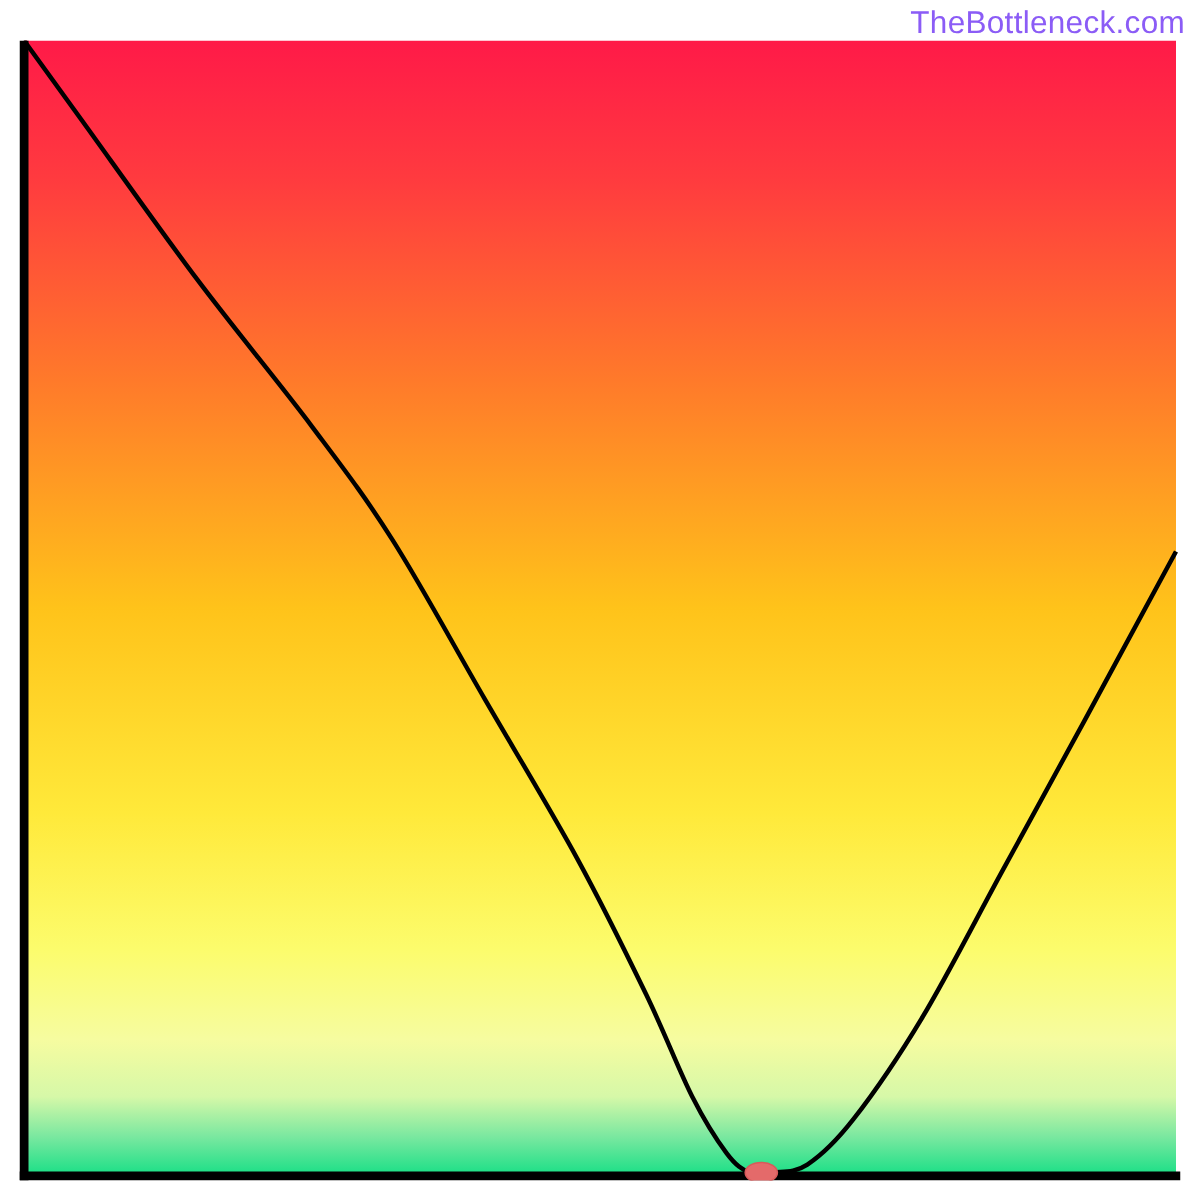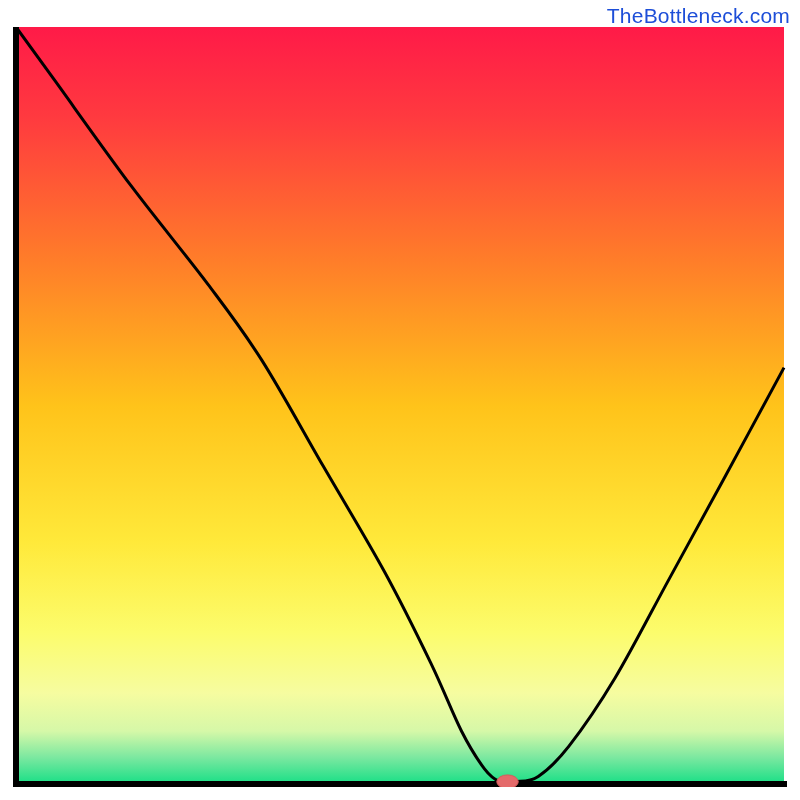--- a/index.html
+++ b/index.html
@@ -13,21 +13,21 @@
   }
   .stage {
     position: relative;
     width: 800px;
     height: 800px;
   }
   .watermark {
     position: absolute;
     top: 4px;
     right: 10px;
-    color: #1d4ed8;
+    color: #8b5cf6;
     font-size: 21px;
     font-weight: 400;
     letter-spacing: 0.2px;
   }
   .frame {
     position: absolute;
     left: 13px;
     top: 27px;
     width: 774px;
     height: 760px;

